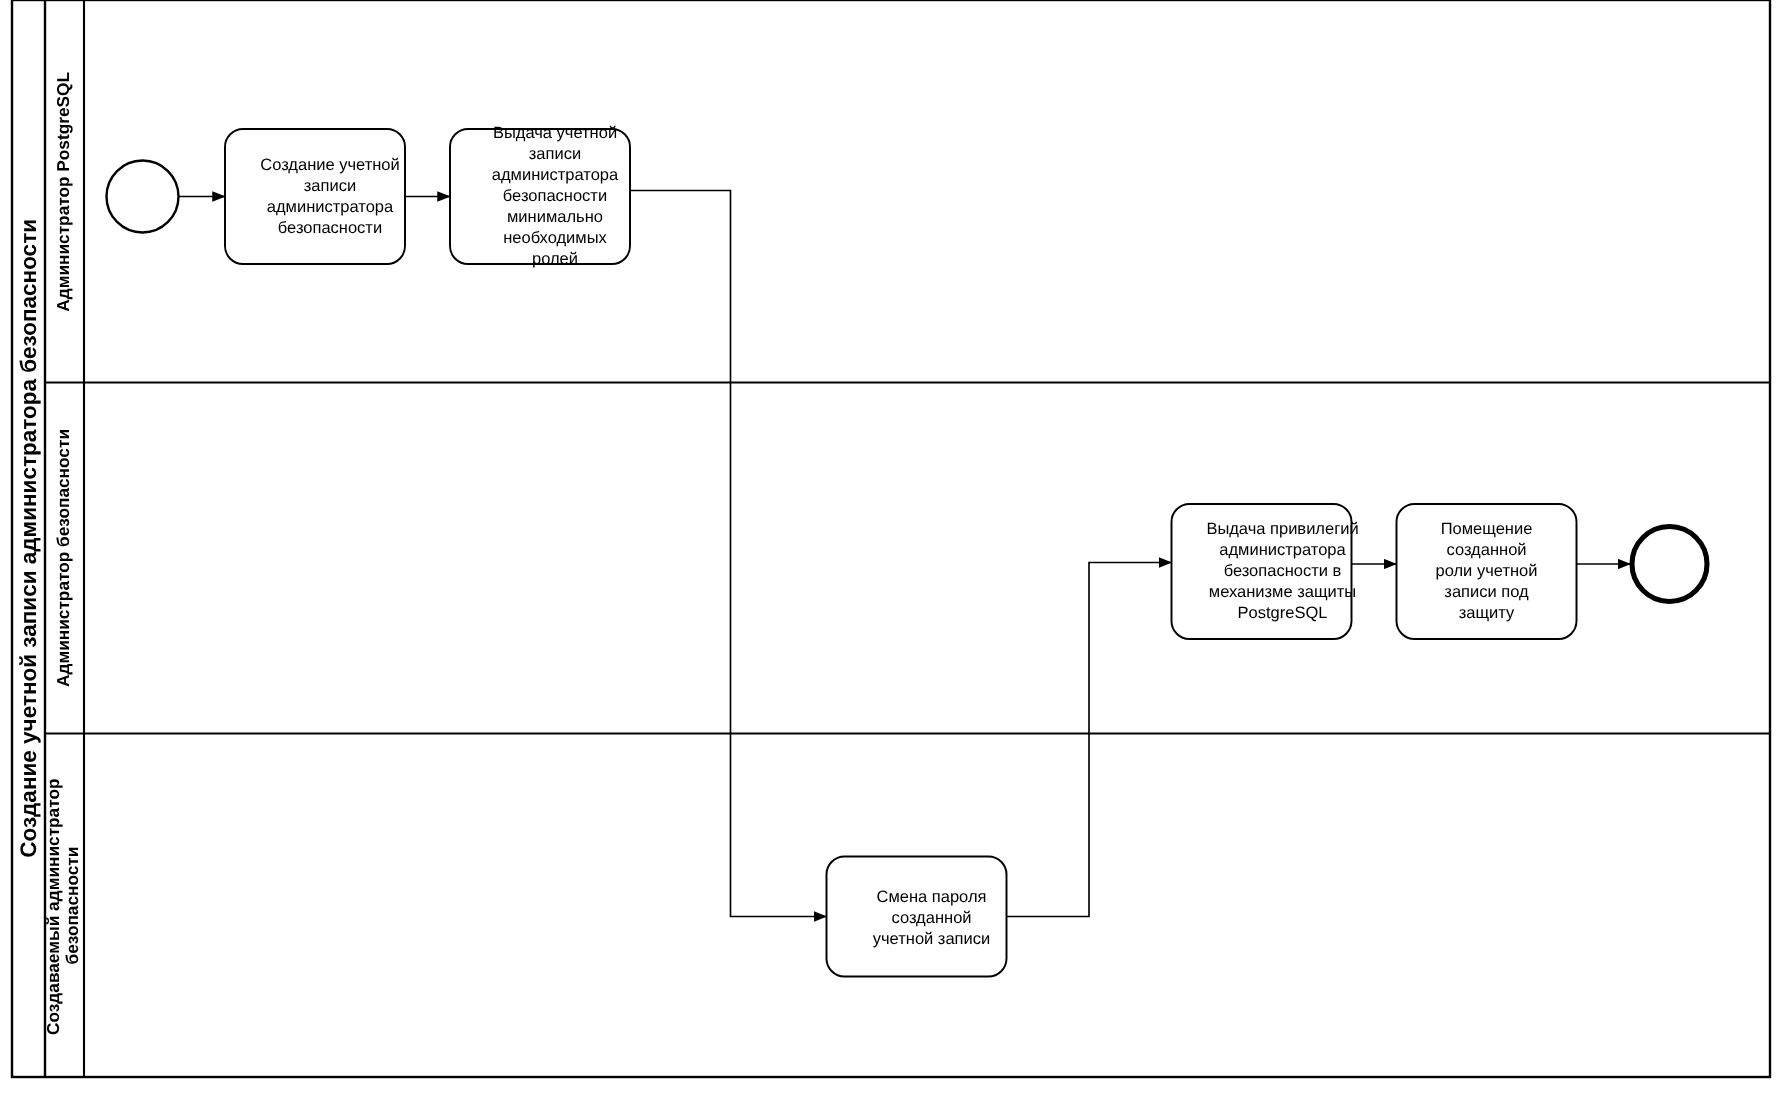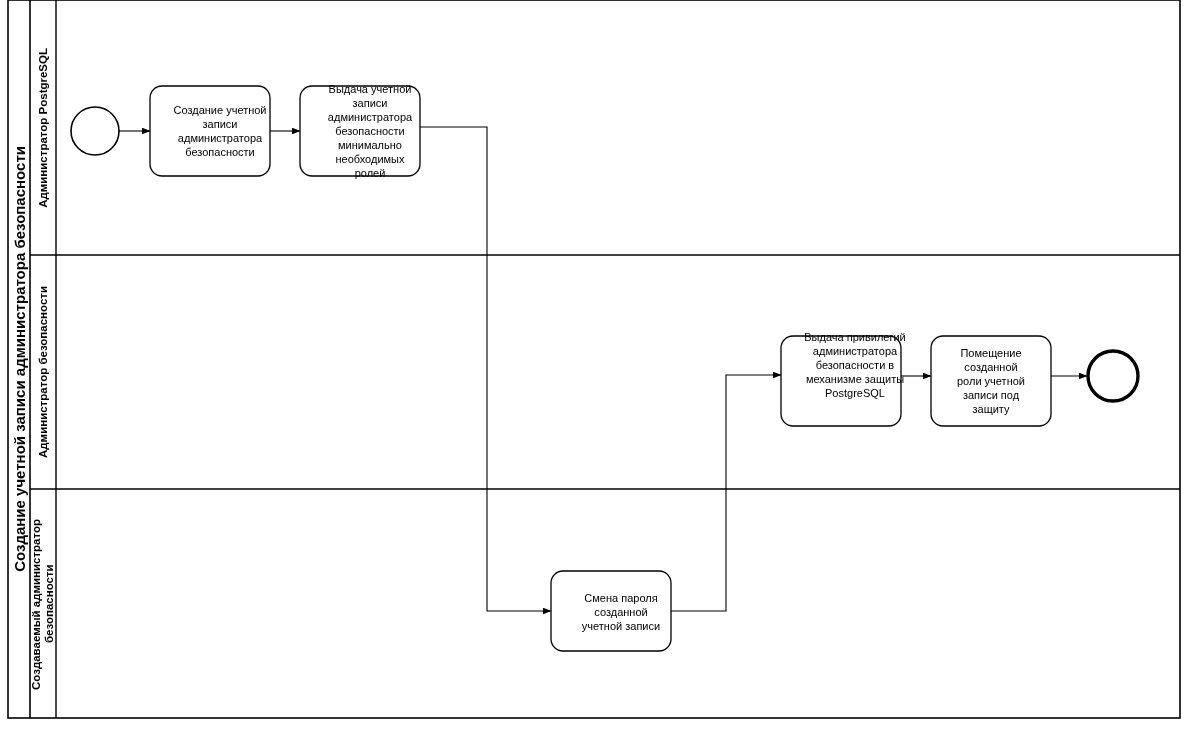--- a/index.html
+++ b/index.html
@@ -160,21 +160,21 @@
   </div>
 
   <div class="task-label" style="left:152px;top:88px;width:116px;height:86px;">
     <span>Создание учетной записи администратора безопасности</span>
   </div>
 
   <div class="task-label" style="left:300px;top:86px;width:120px;height:90px;">
     <span>Выдача учетной записи администратора безопасности минимально необходимых ролей</span>
   </div>
 
-  <div class="task-label" style="left:781px;top:322px;width:128px;height:86px;">
+  <div class="task-label" style="left:781px;top:338px;width:128px;height:86px;">
     <span>Выдача привилегий администратора безопасности в механизме защиты PostgreSQL</span>
   </div>
 
   <div class="task-label" style="left:933px;top:338px;width:96px;height:86px;">
     <span>Помещение созданной роли учетной записи под защиту</span>
   </div>
 
   <div class="task-label" style="left:553px;top:573px;width:116px;height:77px;">
     <span>Смена пароля созданной учетной записи</span>
   </div>

